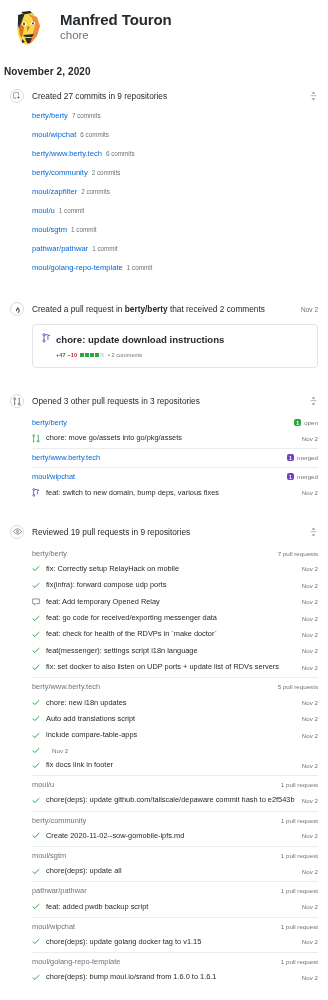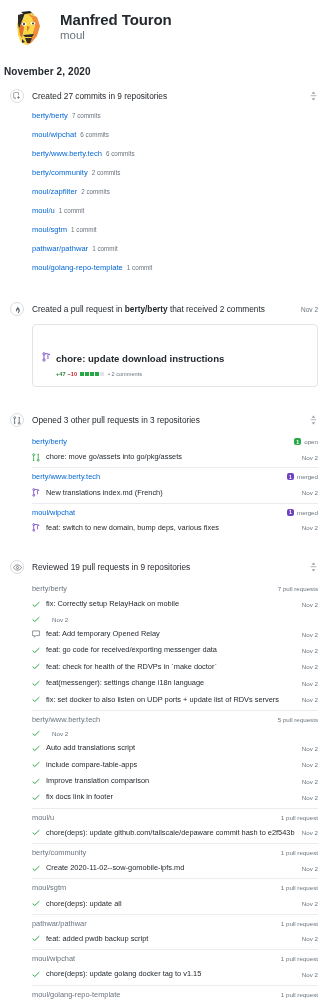--- a/index.html
+++ b/index.html
@@ -122,21 +122,20 @@
     padding: 8px 9px 8px 9px;
     margin: 4px 0 2px 0;
   }
   .pr-card-title {
     display: flex;
     align-items: center;
     font-size: 9.6px;
     font-weight: bold;
     color: #24292e;
     line-height: 12px;
-    margin-top: 19px;
   }
   .pr-card-title .pr-ico { margin-right: 5px; flex:0 0 9px; }
   .pr-meta {
     display: flex;
     align-items: center;
     margin: 5px 0 0 14px;
     line-height: 8px;
   }
   .add { color:#22863a; font-size: 5.6px; font-weight: bold; }
   .del { color:#cb2431; font-size: 5.6px; font-weight: bold; margin-left: 2px; }
@@ -246,21 +245,21 @@
         <ellipse cx="25" cy="15.5" rx="2.4" ry="1.4" fill="#ffffff"></ellipse>
         <circle cx="25" cy="15.5" r="0.9" fill="#1a1a1a"></circle>
         <path d="M19 18 L22 19 L19 24 Z" fill="#e07a2c"></path>
         <path d="M15 27 L26 26 L24 29 L17 29 Z" fill="#2b2b2b"></path>
         <path d="M17 30 L24 30 L22 35 L19 35 Z" fill="#3a2f20"></path>
         <path d="M14 31 L17 34 L14 35 Z" fill="#2b2b2b"></path>
       </svg>
     </div>
     <div class="profile-names">
       <div class="profile-name">Manfred Touron</div>
-      <div class="profile-login">moul</div>
+      <div class="profile-login">chore</div>
     </div>
   </div>
 
   <div class="date-head">November 2, 2020</div>
 
   <div class="section">
     <div class="sec-head">
       <span class="sec-icon">
         <svg width="8" height="8" viewBox="0 0 16 16" fill="#586069">
             <path d="M1 2.5A1.5 1.5 0 0 1 2.5 1h8A1.5 1.5 0 0 1 12 2.5v4h-1.2v-4a.3.3 0 0 0-.3-.3h-8a.3.3 0 0 0-.3.3v9.2h4v1.2H2.5A1.5 1.5 0 0 1 1 11.7V2.5Z"></path>
@@ -409,34 +408,20 @@
       </div>
 
       <div class="grp">
         <div class="grp-head">
           <a class="grp-repo" href="#">berty/www.berty.tech</a>
           <span class="grp-right">
             <span class="badge merged">1</span>
             <span class="grp-state">merged</span>
           </span>
         </div>
-        <div class="item">
-          <span class="item-ico">
-            <svg width="8" height="9" viewBox="0 0 12 14" fill="#6f42c1">
-                <circle cx="2.5" cy="2.5" r="1.5" fill="none" stroke="#6f42c1" stroke-width="1.3"></circle>
-                <circle cx="2.5" cy="11.3" r="1.5" fill="none" stroke="#6f42c1" stroke-width="1.3"></circle>
-                <rect x="1.9" y="4" width="1.2" height="5.8"></rect>
-                <rect x="7.5" y="3.8" width="1.2" height="6"></rect>
-                <path d="M9.7 2.1 L11.4 4.1 H8 Z"></path>
-                <rect x="4" y="1.9" width="4.7" height="1.2"></rect>
-              </svg>
-          </span>
-          <span class="item-text">New translations index.md (French)</span>
-          <span class="item-date">Nov 2</span>
-        </div>
       </div>
 
       <div class="grp">
         <div class="grp-head">
           <a class="grp-repo" href="#">moul/wipchat</a>
           <span class="grp-right">
             <span class="badge merged">1</span>
             <span class="grp-state">merged</span>
           </span>
         </div>
@@ -493,20 +478,21 @@
             </span>
           <span class="item-text">fix: Correctly setup RelayHack on mobile</span>
           <span class="item-date">Nov 2</span>
         </div>
         <div class="item">
           <span class="item-ico">
               <svg width="8" height="7" viewBox="0 0 12 10" fill="none" stroke="#28a745" stroke-width="1.5">
                 <path d="M1 5.2 L4.2 8 L11 1.4"></path>
               </svg>
             </span>
+          <span class="item-text">fix(infra): forward compose udp ports</span>
           <span class="item-date">Nov 2</span>
         </div>
         <div class="item">
           <span class="item-ico">
               <svg width="8" height="8" viewBox="0 0 12 12" fill="none" stroke="#6a737d" stroke-width="1.1">
                 <path d="M0.9 1.4h10.2v7H6.2l-2.6 2.2V8.4H0.9Z"></path>
               </svg>
             </span>
           <span class="item-text">feat: Add temporary Opened Relay</span>
           <span class="item-date">Nov 2</span>
@@ -528,21 +514,21 @@
             </span>
           <span class="item-text">feat: check for health of the RDVPs in `make doctor`</span>
           <span class="item-date">Nov 2</span>
         </div>
         <div class="item">
           <span class="item-ico">
               <svg width="8" height="7" viewBox="0 0 12 10" fill="none" stroke="#28a745" stroke-width="1.5">
                 <path d="M1 5.2 L4.2 8 L11 1.4"></path>
               </svg>
             </span>
-          <span class="item-text">feat(messenger): settings change i18n language</span>
+          <span class="item-text">feat(messenger): settings script i18n language</span>
           <span class="item-date">Nov 2</span>
         </div>
         <div class="item">
           <span class="item-ico">
               <svg width="8" height="7" viewBox="0 0 12 10" fill="none" stroke="#28a745" stroke-width="1.5">
                 <path d="M1 5.2 L4.2 8 L11 1.4"></path>
               </svg>
             </span>
           <span class="item-text">fix: set docker to also listen on UDP ports + update list of RDVs servers</span>
           <span class="item-date">Nov 2</span>
@@ -553,20 +539,21 @@
         <div class="grp-head">
           <span class="grp-repo muted">berty/www.berty.tech</span>
           <span class="grp-count">5 pull requests</span>
         </div>
         <div class="item">
           <span class="item-ico">
               <svg width="8" height="7" viewBox="0 0 12 10" fill="none" stroke="#28a745" stroke-width="1.5">
                 <path d="M1 5.2 L4.2 8 L11 1.4"></path>
               </svg>
             </span>
+          <span class="item-text">chore: new i18n updates</span>
           <span class="item-date">Nov 2</span>
         </div>
         <div class="item">
           <span class="item-ico">
               <svg width="8" height="7" viewBox="0 0 12 10" fill="none" stroke="#28a745" stroke-width="1.5">
                 <path d="M1 5.2 L4.2 8 L11 1.4"></path>
               </svg>
             </span>
           <span class="item-text">Auto add translations script</span>
           <span class="item-date">Nov 2</span>
@@ -579,21 +566,20 @@
             </span>
           <span class="item-text">include compare-table-apps</span>
           <span class="item-date">Nov 2</span>
         </div>
         <div class="item">
           <span class="item-ico">
               <svg width="8" height="7" viewBox="0 0 12 10" fill="none" stroke="#28a745" stroke-width="1.5">
                 <path d="M1 5.2 L4.2 8 L11 1.4"></path>
               </svg>
             </span>
-          <span class="item-text">Improve translation comparison</span>
           <span class="item-date">Nov 2</span>
         </div>
         <div class="item">
           <span class="item-ico">
               <svg width="8" height="7" viewBox="0 0 12 10" fill="none" stroke="#28a745" stroke-width="1.5">
                 <path d="M1 5.2 L4.2 8 L11 1.4"></path>
               </svg>
             </span>
           <span class="item-text">fix docs link in footer</span>
           <span class="item-date">Nov 2</span>

